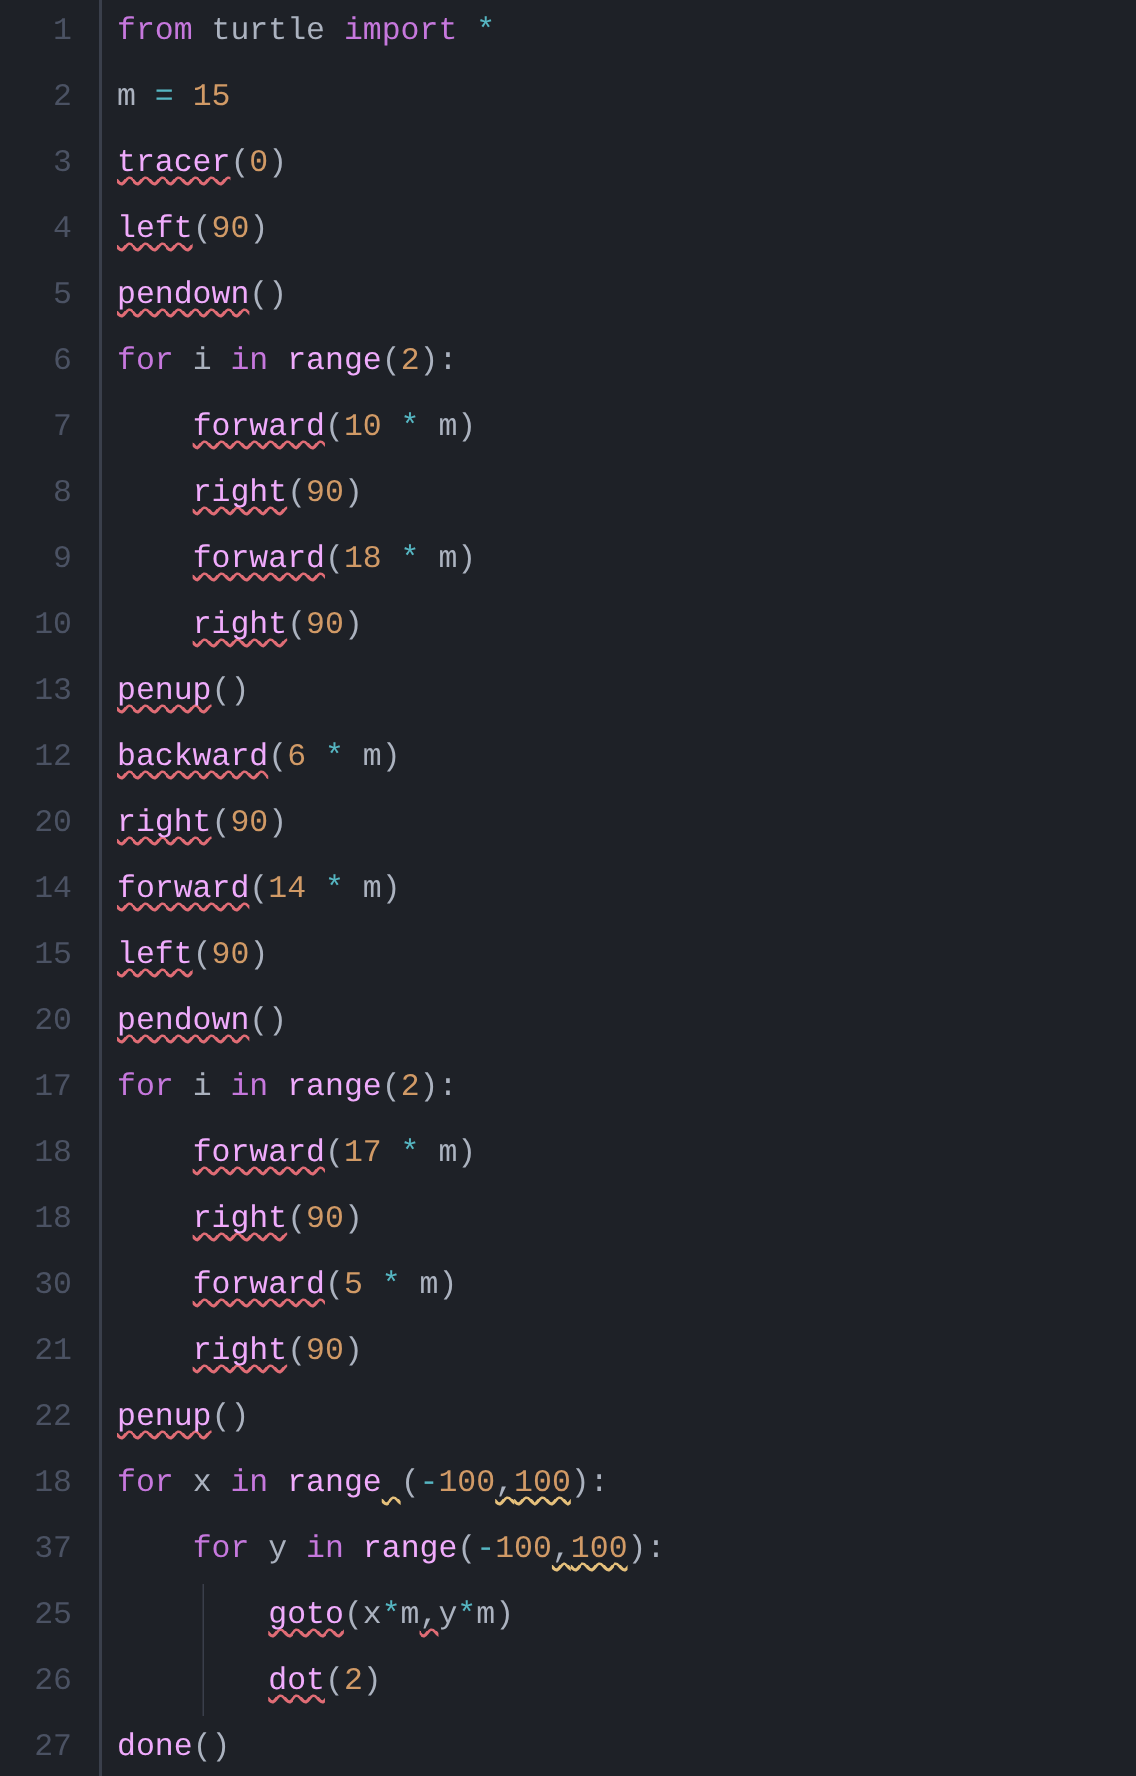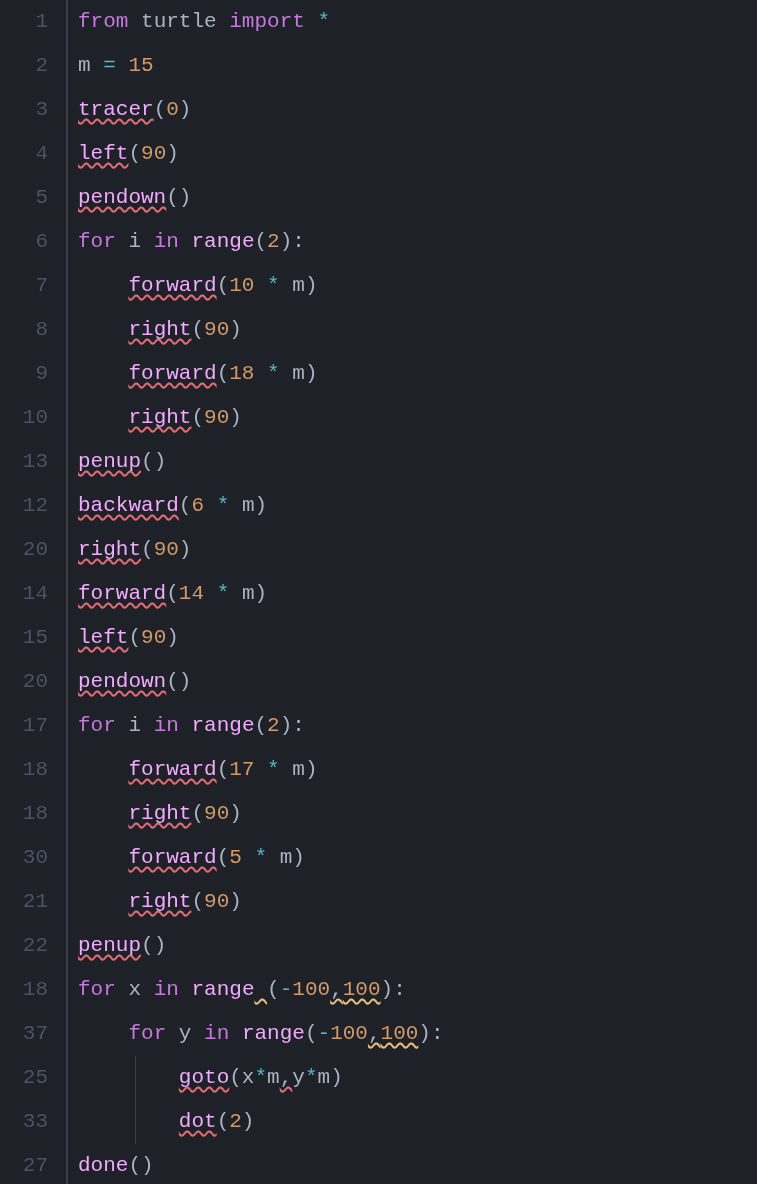--- a/index.html
+++ b/index.html
@@ -91,17 +91,17 @@
       <div>20</div>
       <div>17</div>
       <div>18</div>
       <div>18</div>
       <div>30</div>
       <div>21</div>
       <div>22</div>
       <div>18</div>
       <div>37</div>
       <div>25</div>
-      <div>33</div>
+      <div>26</div>
       <div>27</div>
     </div>
   <div class="code" id="code"><span class="line"><span class="kw">from</span><span class="id"> </span><span class="id">turtle</span><span class="id"> </span><span class="kw">import</span><span class="id"> </span><span class="op">*</span></span><span class="line"><span class="id">m</span><span class="id"> </span><span class="op">=</span><span class="id"> </span><span class="num">15</span></span><span class="line"><span class="fn squiggle-red">tracer</span><span class="punc">(</span><span class="num">0</span><span class="punc">)</span></span><span class="line"><span class="fn squiggle-red">left</span><span class="punc">(</span><span class="num">90</span><span class="punc">)</span></span><span class="line"><span class="fn squiggle-red">pendown</span><span class="punc">(</span><span class="punc">)</span></span><span class="line"><span class="kw">for</span><span class="id"> </span><span class="id">i</span><span class="id"> </span><span class="kw">in</span><span class="id"> </span><span class="fn">range</span><span class="punc">(</span><span class="num">2</span><span class="punc">)</span><span class="punc">:</span></span><span class="line"><span>    </span><span class="fn squiggle-red">forward</span><span class="punc">(</span><span class="num">10</span><span class="id"> </span><span class="op">*</span><span class="id"> </span><span class="id">m</span><span class="punc">)</span></span><span class="line"><span>    </span><span class="fn squiggle-red">right</span><span class="punc">(</span><span class="num">90</span><span class="punc">)</span></span><span class="line"><span>    </span><span class="fn squiggle-red">forward</span><span class="punc">(</span><span class="num">18</span><span class="id"> </span><span class="op">*</span><span class="id"> </span><span class="id">m</span><span class="punc">)</span></span><span class="line"><span>    </span><span class="fn squiggle-red">right</span><span class="punc">(</span><span class="num">90</span><span class="punc">)</span></span><span class="line"><span class="fn squiggle-red">penup</span><span class="punc">(</span><span class="punc">)</span></span><span class="line"><span class="fn squiggle-red">backward</span><span class="punc">(</span><span class="num">6</span><span class="id"> </span><span class="op">*</span><span class="id"> </span><span class="id">m</span><span class="punc">)</span></span><span class="line"><span class="fn squiggle-red">right</span><span class="punc">(</span><span class="num">90</span><span class="punc">)</span></span><span class="line"><span class="fn squiggle-red">forward</span><span class="punc">(</span><span class="num">14</span><span class="id"> </span><span class="op">*</span><span class="id"> </span><span class="id">m</span><span class="punc">)</span></span><span class="line"><span class="fn squiggle-red">left</span><span class="punc">(</span><span class="num">90</span><span class="punc">)</span></span><span class="line"><span class="fn squiggle-red">pendown</span><span class="punc">(</span><span class="punc">)</span></span><span class="line"><span class="kw">for</span><span class="id"> </span><span class="id">i</span><span class="id"> </span><span class="kw">in</span><span class="id"> </span><span class="fn">range</span><span class="punc">(</span><span class="num">2</span><span class="punc">)</span><span class="punc">:</span></span><span class="line"><span>    </span><span class="fn squiggle-red">forward</span><span class="punc">(</span><span class="num">17</span><span class="id"> </span><span class="op">*</span><span class="id"> </span><span class="id">m</span><span class="punc">)</span></span><span class="line"><span>    </span><span class="fn squiggle-red">right</span><span class="punc">(</span><span class="num">90</span><span class="punc">)</span></span><span class="line"><span>    </span><span class="fn squiggle-red">forward</span><span class="punc">(</span><span class="num">5</span><span class="id"> </span><span class="op">*</span><span class="id"> </span><span class="id">m</span><span class="punc">)</span></span><span class="line"><span>    </span><span class="fn squiggle-red">right</span><span class="punc">(</span><span class="num">90</span><span class="punc">)</span></span><span class="line"><span class="fn squiggle-red">penup</span><span class="punc">(</span><span class="punc">)</span></span><span class="line"><span class="kw">for</span><span class="id"> </span><span class="id">x</span><span class="id"> </span><span class="kw">in</span><span class="id"> </span><span class="fn">range</span><span class="id squiggle-yellow"> </span><span class="punc">(</span><span class="op">-</span><span class="num">100</span><span class="punc squiggle-yellow">,</span><span class="num squiggle-yellow">100</span><span class="punc">)</span><span class="punc">:</span></span><span class="line"><span>    </span><span class="kw">for</span><span class="id"> </span><span class="id">y</span><span class="id"> </span><span class="kw">in</span><span class="id"> </span><span class="fn">range</span><span class="punc">(</span><span class="op">-</span><span class="num">100</span><span class="punc squiggle-yellow">,</span><span class="num squiggle-yellow">100</span><span class="punc">)</span><span class="punc">:</span></span><span class="line"><span class="indent-guide" style="left: 57px;"></span><span>        </span><span class="fn squiggle-red">goto</span><span class="punc">(</span><span class="id">x</span><span class="op">*</span><span class="id">m</span><span class="punc squiggle-red">,</span><span class="id">y</span><span class="op">*</span><span class="id">m</span><span class="punc">)</span></span><span class="line"><span class="indent-guide" style="left: 57px;"></span><span>        </span><span class="fn squiggle-red">dot</span><span class="punc">(</span><span class="num">2</span><span class="punc">)</span></span><span class="line"><span class="fn">done</span><span class="punc">(</span><span class="punc">)</span></span></div>
 </div>
 
 </body></html>

